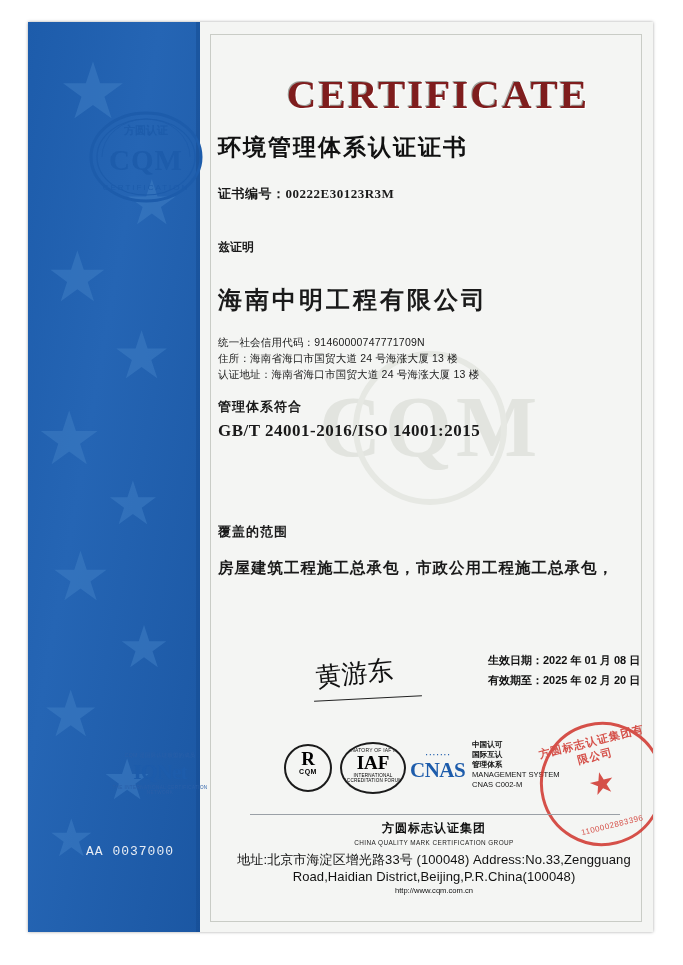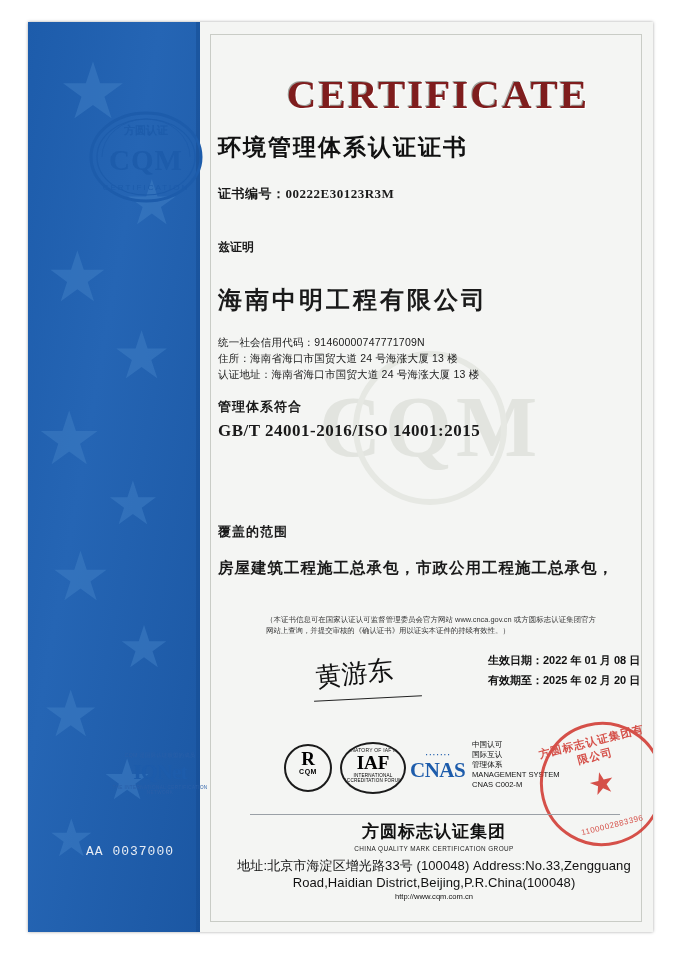--- a/index.html
+++ b/index.html
@@ -318,21 +318,21 @@
   }
   .cnas-text {
     position: absolute;
     left: 258px; top: 6px;
     font-size: 7.6px;
     line-height: 10px;
     text-align: left;
     color: #111;
   }
   .cnas-text .b {
-    font-weight: normal;
+    font-weight: bold;
   }
   
   .seal {
     position: absolute;
     left: 512px;
     top: 700px;
     width: 118px;
     height: 118px;
     border: 3px solid #d0342c;
     border-radius: 50%;
@@ -375,21 +375,21 @@
   .footer {
     position: absolute;
     left: 196px;
     top: 798px;
     width: 420px;
     text-align: center;
     color: #111;
   }
   .footer .f-cn {
     font-family: "Liberation Serif", serif;
-    font-size: 17px;
+    font-size: 12px;
     font-weight: bold;
     letter-spacing: 1px;
   }
   .footer .f-en {
     font-size: 6.4px;
     letter-spacing: .4px;
     margin-top: 2px;
     color: #222;
   }
   .footer .f-addr {
@@ -473,21 +473,20 @@
 
       <div class="conform-label">管理体系符合</div>
       <div class="standard">GB/T 24001-2016/ISO 14001:2015</div>
 
       <div class="scope-label">覆盖的范围</div>
       <div class="scope-text">
         <div>房屋建筑工程施工总承包，市政公用工程施工总承包，</div>
       </div>
     </div>
 
-    <div class="note">（本证书信息可在国家认证认可监督管理委员会官方网站 www.cnca.gov.cn 或方圆标志认证集团官方网站上查询，并提交审核的《确认证书》用以证实本证件的持续有效性。）</div>
 
     <div class="signature">黄游东</div>
     <div class="sig-underline"></div>
 
     <div class="dates">
       <div>
         <span>生效日期：</span><span>2022 年 01 月 08 日</span>
       </div>
       <div>
         <span>有效期至：</span><span>2025 年 02 月 20 日</span>

